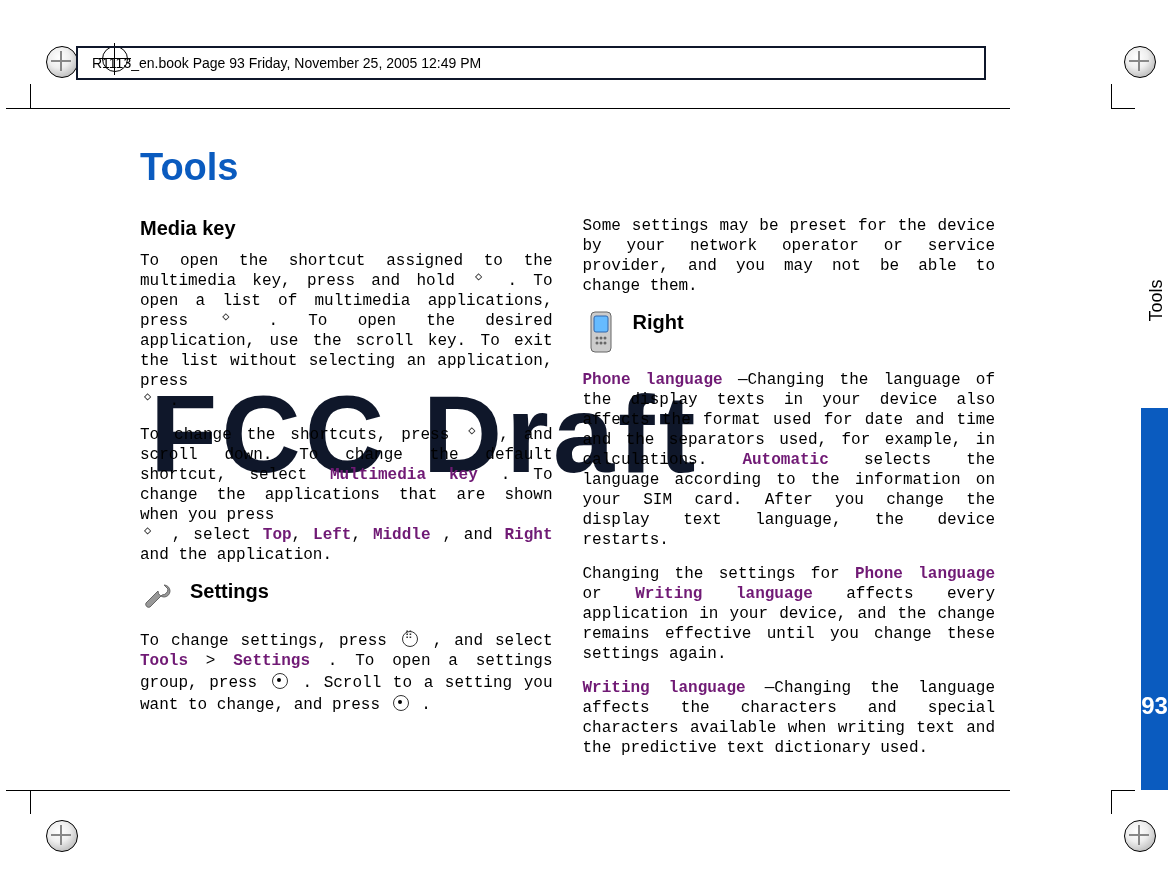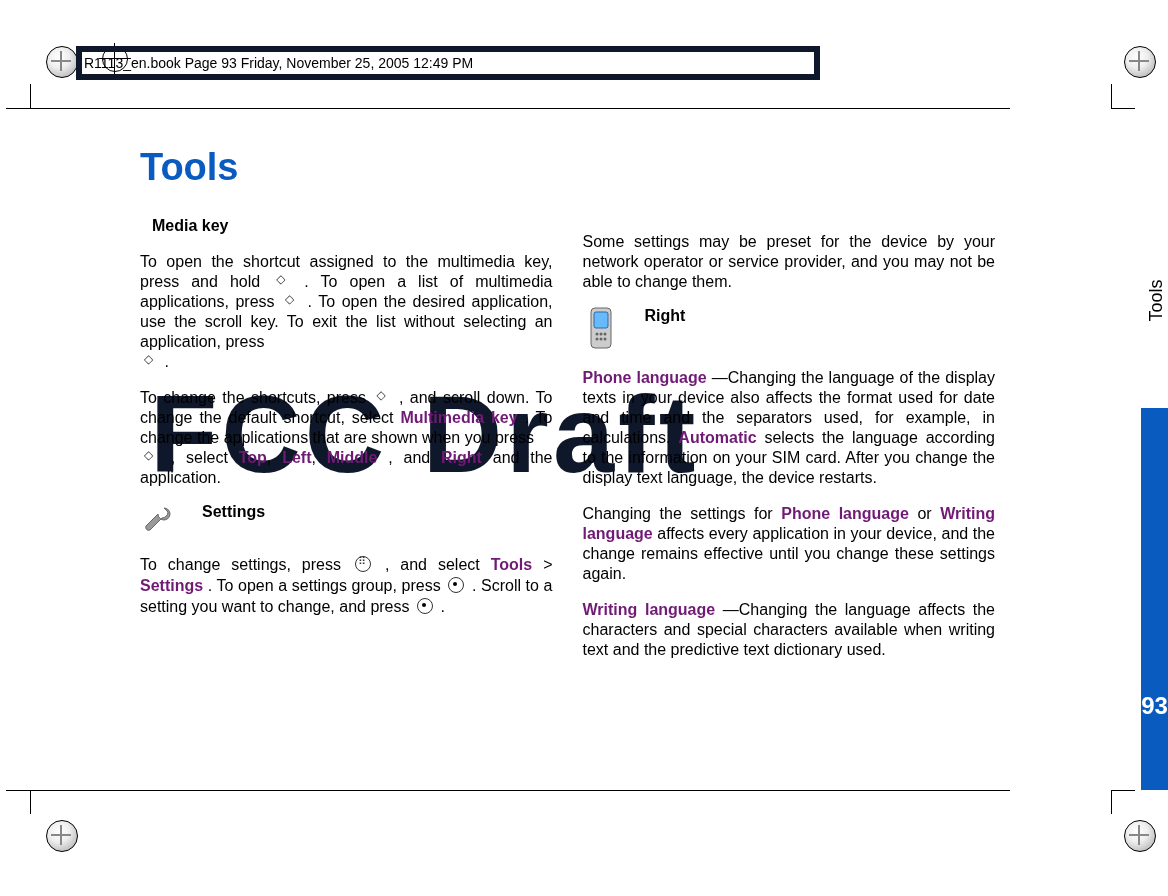--- a/index.html
+++ b/index.html
@@ -73,26 +73,26 @@
     position:absolute; width:30px; height:30px; border:1px solid #000; border-radius:50%;
     background: radial-gradient(circle at 40% 35%, #fff 0%, #eee 40%, #bbb 80%, #888 100%);
   }
   .screw .slotv { position:absolute; left:14px; top:5px; width:2px; height:20px; background:#888;}
   .screw .sloth { position:absolute; top:14px; left:5px; height:2px; width:20px; background:#888;}
   
   .header-box {
     position: absolute;
     left: 76px;
     top: 46px;
-    width: 744px;
+    width: 910px;
     height: 34px;
-    border: 6px solid #0f172a;
+    border: 2px solid #0f172a;
     display: flex;
     align-items: center;
-    padding-left: 2px;
+    padding-left: 14px;
     box-sizing: border-box;
     font-size: 14px;
   }
   
   .content {
     position: absolute;
     left: 140px;
     top: 144px;
     width: 855px;
     display: flex;
@@ -105,31 +105,31 @@
     font-stretch: condensed;
   }
   h1 {
     color: #0a5bbf;
     font-size: 38px;
     font-weight: bold;
     margin: 0 0 24px 0;
   }
   h2 {
     color: #000;
-    font-size: 16px;
-    font-weight: bold;
-    margin: 0 0 10px 12px;
+    font-size: 20px;
+    font-weight: bold;
+    margin: 0 0 10px 0;
   }
   h3 {
     color: #000;
     font-size: 18px;
     font-weight: bold;
     margin: 8px 0 6px 0;
   }
-  p { margin: 16px 0 14px 0; text-align: justify; }
+  p { margin: 0 0 14px 0; text-align: justify; font-family: Liberation Mono, monospace; }
   .link { color: #701a75; font-weight: bold; }
   .sym {
     display:inline-block;
     width:14px; height:14px;
     border:1px solid #333;
     border-radius:50%;
     position:relative;
     top:2px;
     margin: 0 3px;
   }

